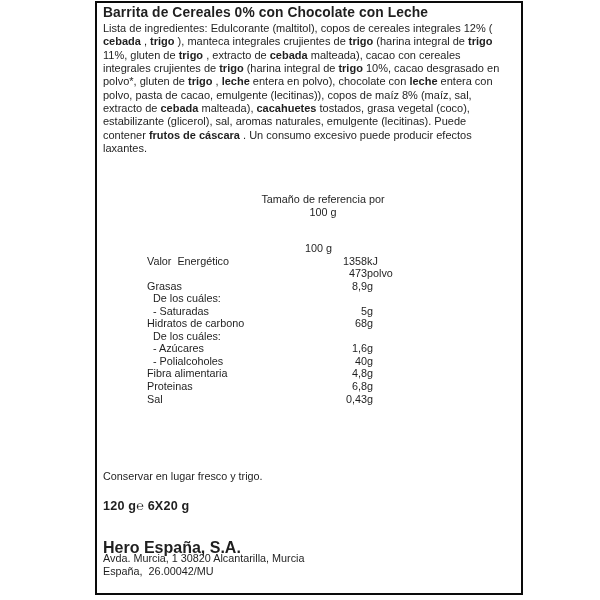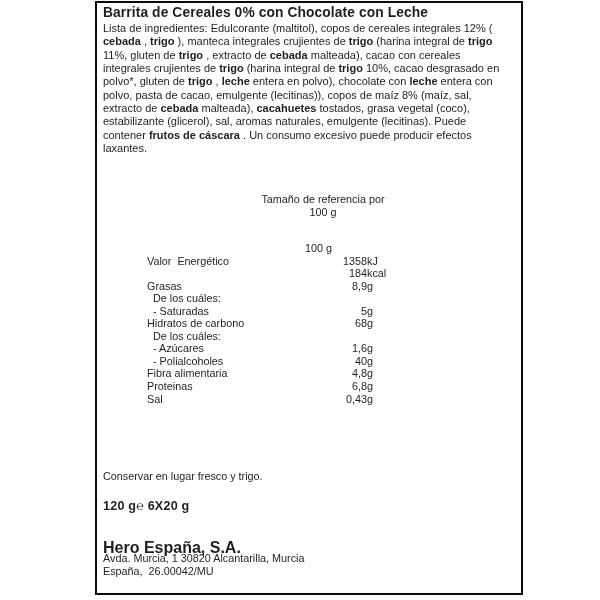--- a/index.html
+++ b/index.html
@@ -57,21 +57,21 @@
 
   <div class="nutrition">
     <div class="refhdr">Tamaño de referencia por</div>
     <div class="refhdr l2">100 g</div>
     <div class="colhead">
       <span class="num">100</span>
       <span class="unit"> g</span>
     </div>
     <div class="nrows">
         <div class="nrow"><span class="lbl">Valor  Energético</span><span class="num">1358</span><span class="unit">kJ</span></div>
-        <div class="nrow"><span class="lbl"></span><span class="num">184</span><span class="unit">kcal</span></div>
+        <div class="nrow"><span class="lbl"></span><span class="num">473</span><span class="unit">polvo</span></div>
         <div class="nrow"><span class="lbl">Grasas</span><span class="num">8,9</span><span class="unit">g</span></div>
         <div class="nrow ind"><span class="lbl">De los cuáles:</span><span class="num"></span><span class="unit"></span></div>
         <div class="nrow ind"><span class="lbl">- Saturadas</span><span class="num">5</span><span class="unit">g</span></div>
         <div class="nrow"><span class="lbl">Hidratos de carbono</span><span class="num">68</span><span class="unit">g</span></div>
         <div class="nrow ind"><span class="lbl">De los cuáles:</span><span class="num"></span><span class="unit"></span></div>
         <div class="nrow ind"><span class="lbl">- Azúcares</span><span class="num">1,6</span><span class="unit">g</span></div>
         <div class="nrow ind"><span class="lbl">- Polialcoholes</span><span class="num">40</span><span class="unit">g</span></div>
         <div class="nrow"><span class="lbl">Fibra alimentaria</span><span class="num">4,8</span><span class="unit">g</span></div>
         <div class="nrow"><span class="lbl">Proteinas</span><span class="num">6,8</span><span class="unit">g</span></div>
         <div class="nrow"><span class="lbl">Sal</span><span class="num">0,43</span><span class="unit">g</span></div>

